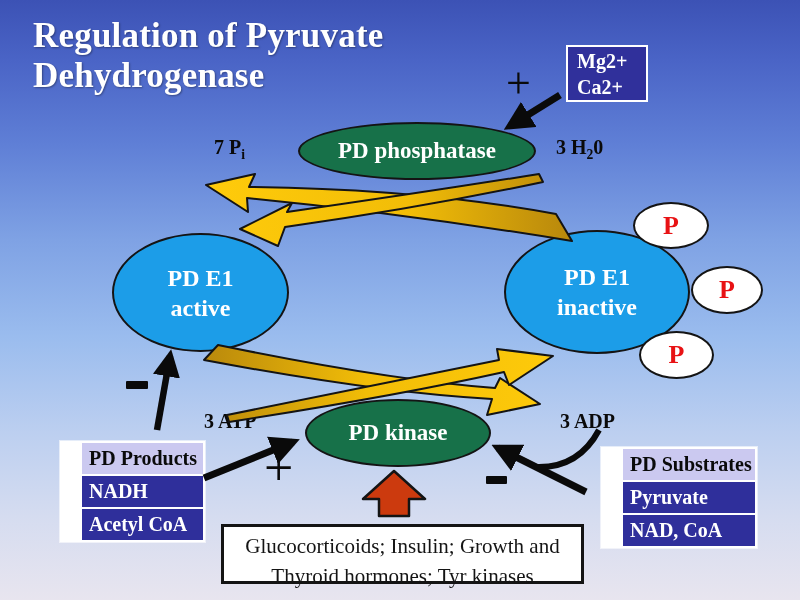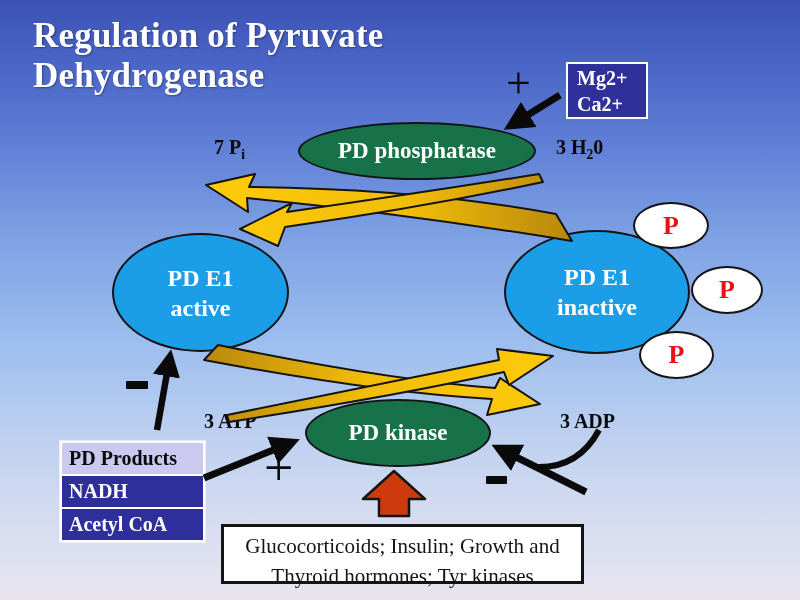--- a/index.html
+++ b/index.html
@@ -40,29 +40,29 @@
   .h2o{left:556px;top:136px;}
   .atp{left:204px;top:410px;}
   .adp{left:560px;top:410px;}
   .plus{color:#0a0a0a;font-weight:normal;line-height:1;}
   .plus-top{left:506px;top:62px;font-size:44px;}
   .plus-bottom{left:264px;top:442px;font-size:52px;}
   .minus{background:#0a0a0a;border-radius:1px;}
   .minus-left{left:126px;top:381px;width:22px;height:8px;}
   .minus-right{left:486px;top:476px;width:21px;height:8px;}
   .ionbox{
-    left:566px;top:62px;width:82px;height:57px;background:#30309B;
+    left:566px;top:45px;width:82px;height:57px;background:#30309B;
     border:2px solid #fff;box-sizing:border-box;color:#fff;font-weight:bold;
     font-size:20px;line-height:1.3;padding:1px 0 0 9px;
   }
   .datatable{width:141px;background:#fff;padding:2px;display:grid;row-gap:2px;box-shadow:0 0 0 1px rgba(255,255,255,0.6);}
   .products{left:60px;top:441px;}
   .substrates{left:601px;top:447px;width:152px;}
   .substrates.datatable{width:152px;}
-  .trow{height:31px;display:flex;align-items:center;padding-left:7px;font-size:20px;font-weight:bold;}
+  .trow{height:31px;display:flex;align-items:center;padding-left:7px;font-size:20px;font-weight:bold;margin-left:20px;}
   .thead{background:#CBC9F0;color:#0a0a0a;}
   .tcell{background:#2F2F9B;color:#fff;}
   .regbox{
     left:221px;top:524px;width:363px;height:60px;background:#fff;
     border:3px solid #141414;box-sizing:border-box;color:#141414;
     font-size:21px;text-align:center;line-height:1.42;padding-top:5px;
   }
   .overlay{left:0;top:0;width:800px;height:600px;pointer-events:none;}
 </style>
 </head>
@@ -114,20 +114,25 @@
     <div>Mg2+</div>
     <div>Ca2+</div>
   </div>
 
   <div class="abs datatable products">
     <div class="trow thead">PD Products</div>
     <div class="trow tcell">NADH</div>
     <div class="trow tcell">Acetyl CoA</div>
   </div>
 
+  <div class="abs datatable substrates">
+    <div class="trow thead">PD Substrates</div>
+    <div class="trow tcell">Pyruvate</div>
+    <div class="trow tcell">NAD, CoA</div>
+  </div>
 
   <div class="abs regbox">
     <div>Glucocorticoids; Insulin; Growth and</div>
     <div>Thyroid hormones; Tyr kinases</div>
   </div>
 
   <svg class="abs overlay" viewBox="0 0 800 600" xmlns="http://www.w3.org/2000/svg">
     <defs>
       <marker id="ah" viewBox="0 0 10 10" refX="7.5" refY="5" markerWidth="4.2" markerHeight="4.2" orient="auto">
         <path d="M0,0 L10,5 L0,10 z" fill="#0a0a0a"></path>

